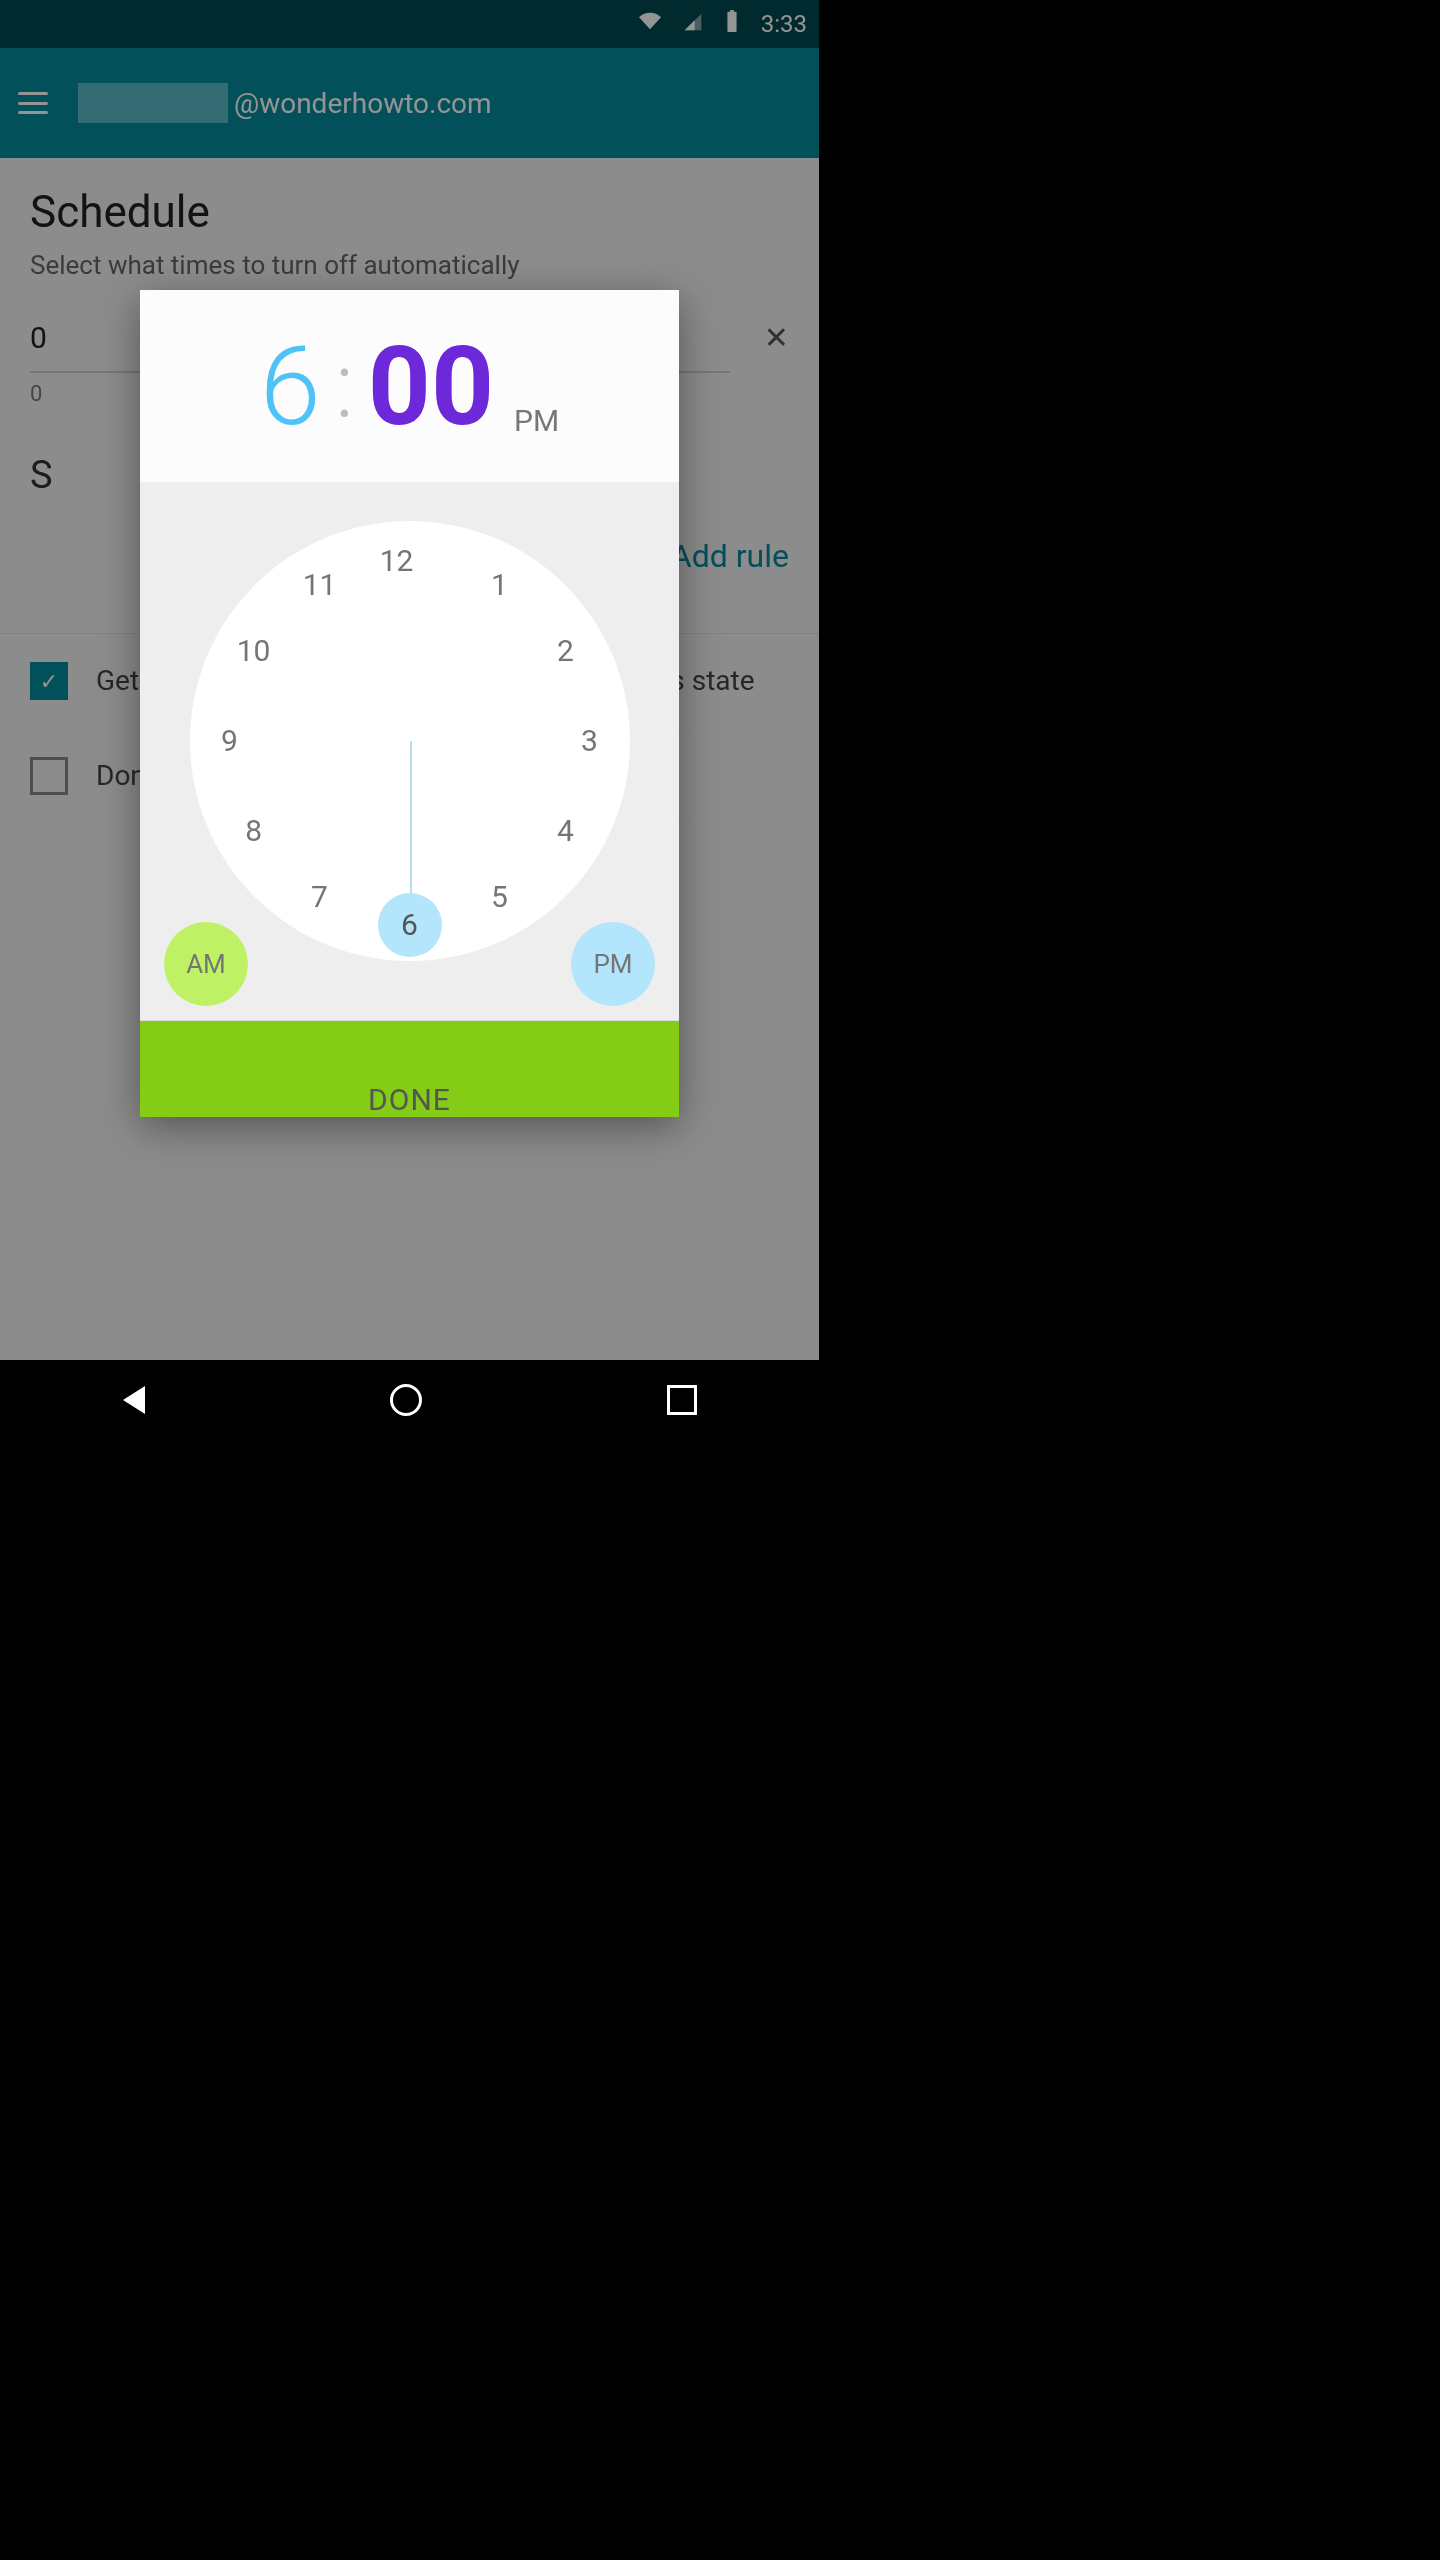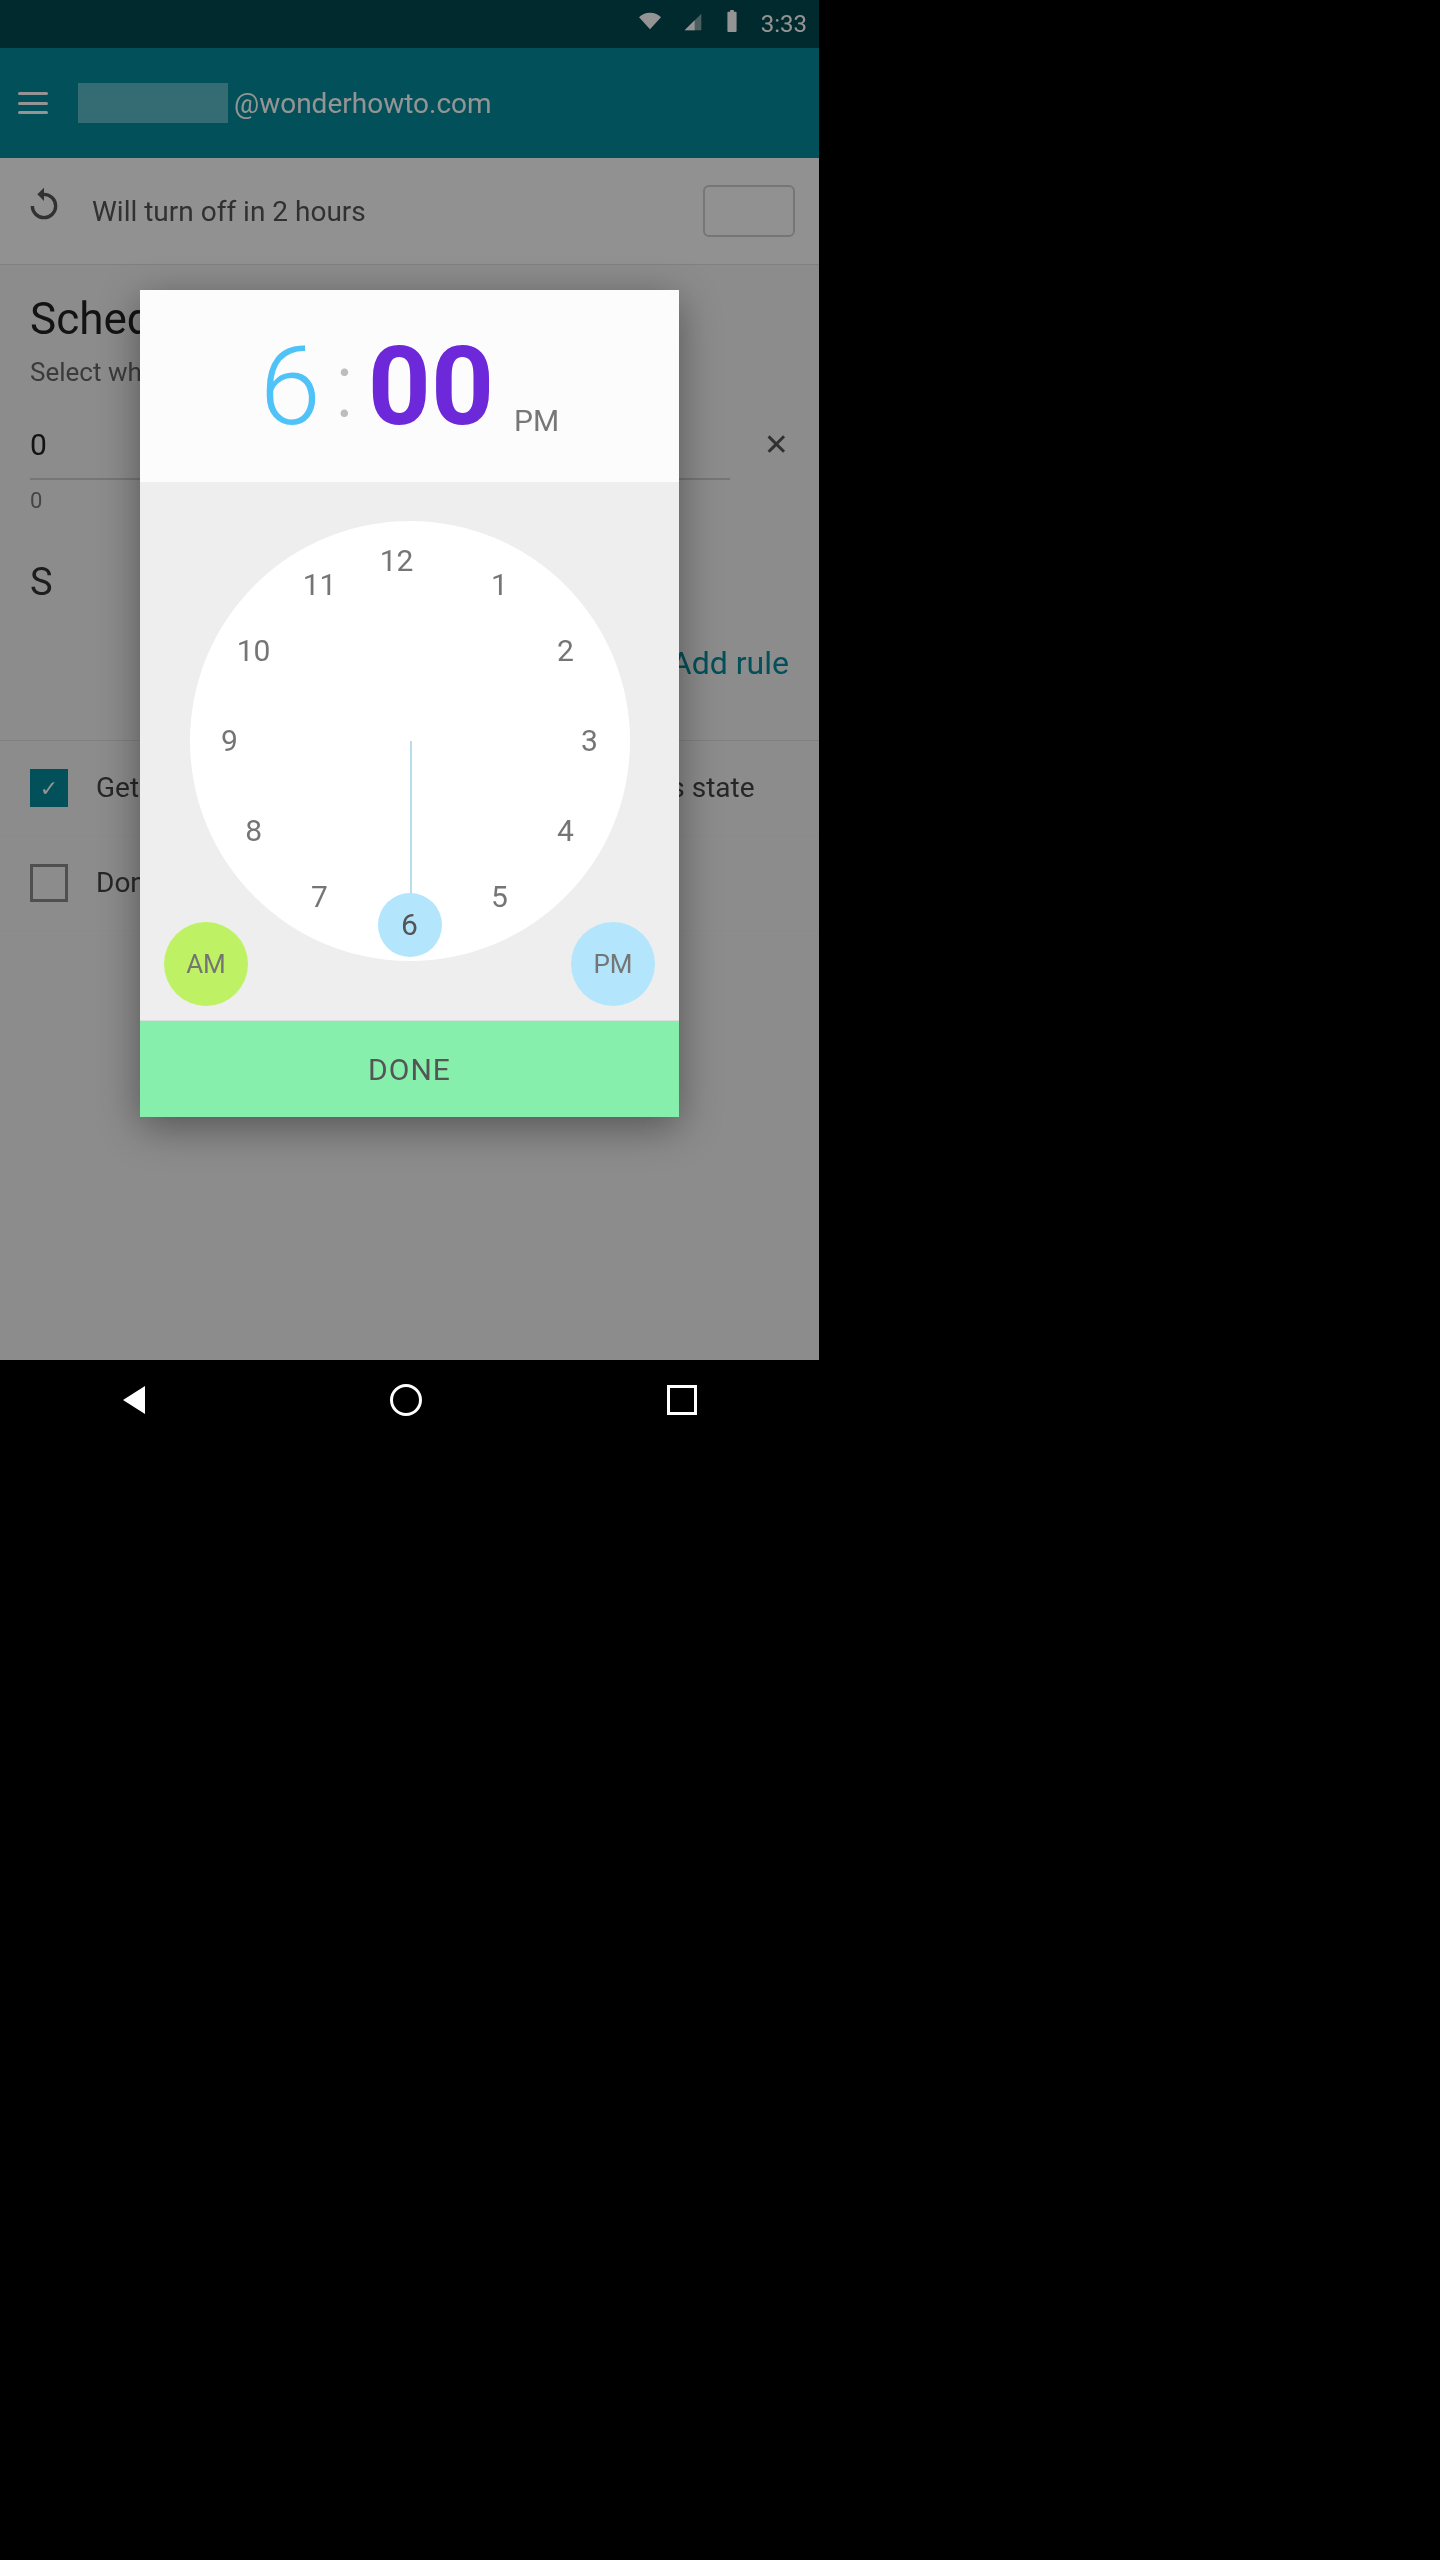--- a/index.html
+++ b/index.html
@@ -38,21 +38,21 @@
   .big-min{font-size:110px;color:#6d28d9;font-weight:700}
   .ampm-label{font-size:30px;color:#777;align-self:flex-end;margin-bottom:44px;margin-left:6px}
   .dlg-body{background:#eeeeee;height:538px;position:relative}
   .clock{position:absolute;left:50%;top:50%;width:440px;height:440px;margin-left:-220px;margin-top:-230px;border-radius:50%;background:#fff}
   .hour-num{position:absolute;width:44px;height:44px;line-height:44px;text-align:center;font-size:30px;color:#757575}
   .hour-num.sel{background:#b3e5fc;border-radius:50%;color:#555;width:64px;height:64px;line-height:64px;margin-left:-10px;margin-top:-6px}
   .hand{position:absolute;left:50%;top:50%;width:2px;height:166px;background:#b9dceb;transform-origin:top center;transform:rotate(0deg)}
   .ampm-btn{position:absolute;bottom:14px;width:84px;height:84px;border-radius:50%;background:#bef264;color:#757575;font-size:26px;display:flex;align-items:center;justify-content:center}
   .ampm-btn.am{left:24px}
   .ampm-btn.pm{right:24px;background:#b3e5fc}
-  .dlg-footer{height:96px;border-top:1px solid #ddd;display:flex;align-items:center;justify-content:center;background:#86efac}
+  .dlg-footer{height:96px;border-top:1px solid #ddd;display:flex;align-items:flex-end;justify-content:center;background:#84cc16}
   .done{font-size:30px;color:#555;letter-spacing:1px}
   .navbar{height:80px;background:#000;display:flex;align-items:center;justify-content:space-around}
   .tri{width:0;height:0;border-top:14px solid transparent;border-bottom:14px solid transparent;border-right:22px solid #fff}
   .circ{width:26px;height:26px;border:3px solid #fff;border-radius:50%}
   .sq{width:24px;height:24px;border:3px solid #fff}
 </style>
 </head>
 <body>
 
 <div class="screen">
@@ -83,29 +83,20 @@
         <span></span>
         <span></span>
         <span></span>
       </div>
     <div class="title">
       <span class="blurbox"></span>
       <span>@wonderhowto.com</span>
     </div>
   </div>
 
-  <div class="infobar">
-    <span class="refresh-icon">
-      <svg width="40" height="40" viewBox="0 0 24 24">
-          <path fill="#555" d="M12 4V1L8 5l4 4V6a6 6 0 11-6 6H4a8 8 0 108-8z"></path>
-        </svg>
-    </span>
-    <span class="infotext">Will turn off in 2 hours</span>
-    <div class="zz-box"></div>
-  </div>
 
   <div class="content">
     <div class="h1">Schedule</div>
     <div class="sub">Select what times to turn off automatically</div>
     <div class="row">
       <span>0</span>
       <span class="close-x">✕</span>
     </div>
     <div class="slider">
       <span class="tick0">0</span>

